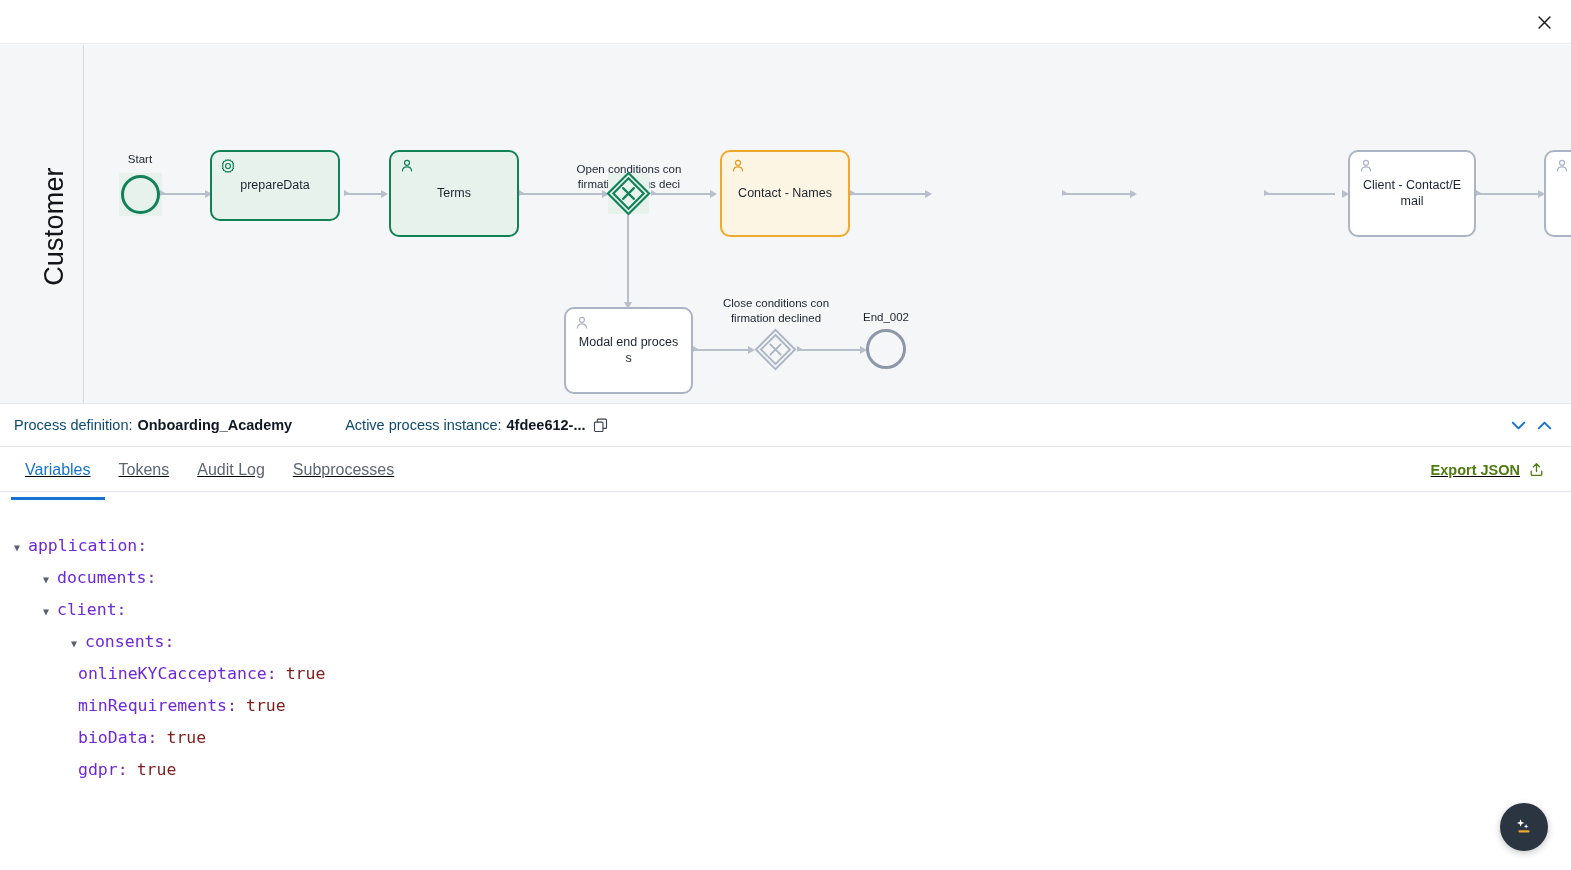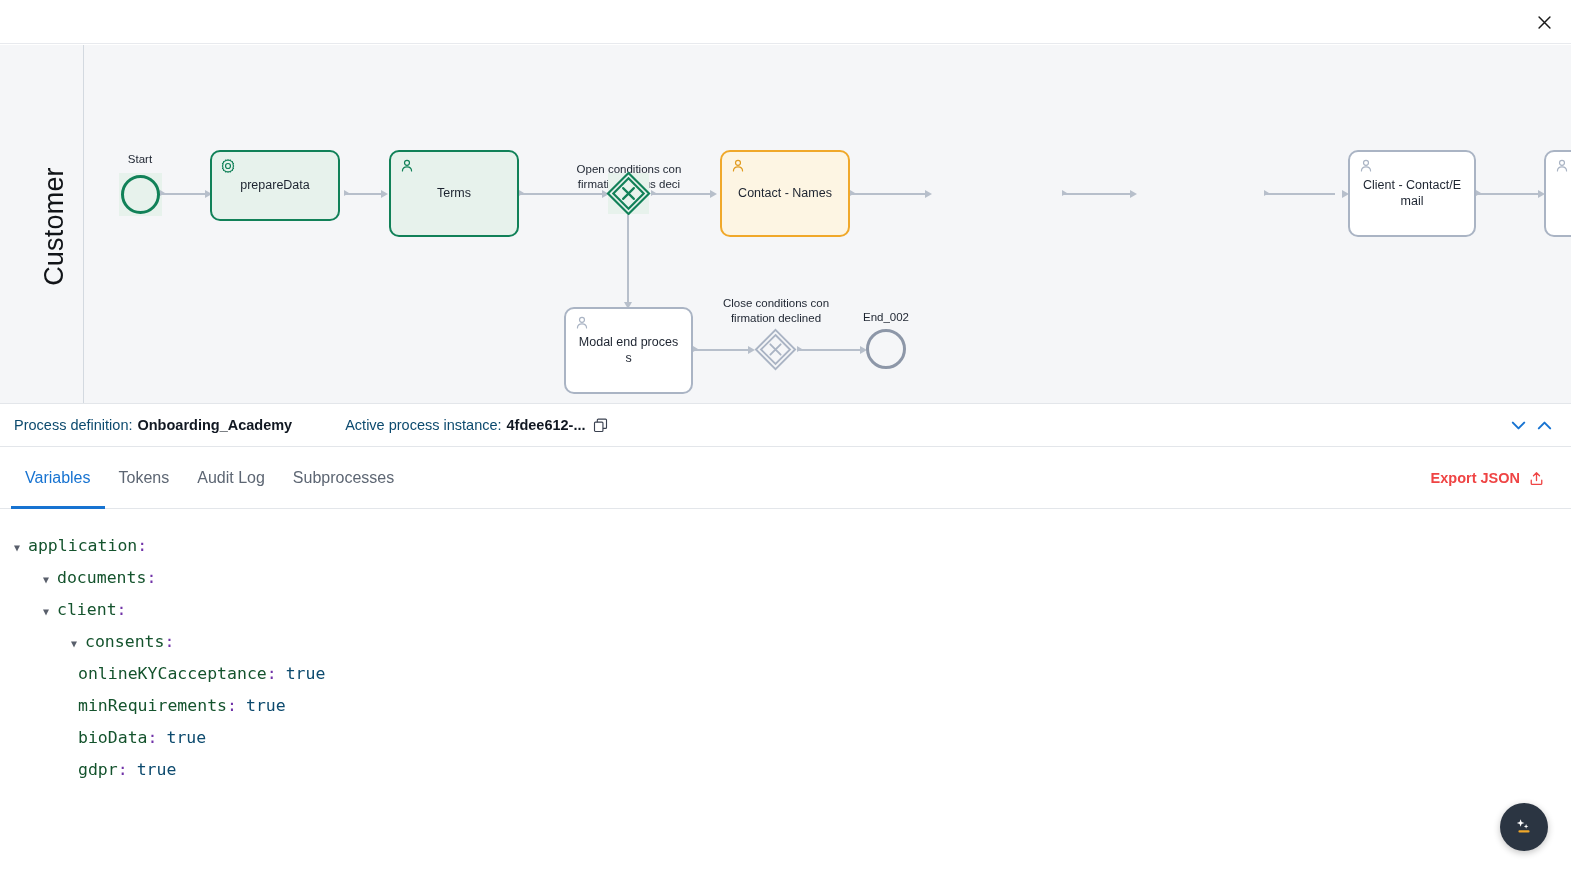--- a/index.html
+++ b/index.html
@@ -167,26 +167,27 @@
   .chev {
     width: 26px; height: 26px; color: #1773d1;
     display:flex; align-items:center; justify-content:center;
     cursor: pointer;
   }
   .chev svg { display:block; }
 
   
   .tabs {
     position: absolute; top: 448px; left: 0;
-    width: 1571px; height: 61px;
+    width: 1571px; height: 44px;
     background: #ffffff;
     border-bottom: 1px solid #e3e6ea;
     display: flex;
     align-items: center;
     padding: 0 11px;
+    text-decoration: underline;
   }
   .tab {
     position: relative;
     height: 61px;
     display: flex; align-items: center;
     padding: 0 14px;
     font-size: 16px;
     color: #5d6673;
     cursor: pointer;
     white-space: nowrap;
@@ -195,21 +196,21 @@
   .tab.active::after {
     content: "";
     position: absolute;
     left: 0; right: 0; bottom: 0;
     height: 3px;
     background: #1773d1;
   }
   .tabs-spacer { flex: 1; }
   .export-btn {
     display: flex; align-items: center;
-    color: #ef4444;
+    color: #4d7c0f;
     font-size: 14.5px;
     font-weight: bold;
     cursor: pointer;
     padding-right: 16px;
   }
   .export-btn .up-icon {
     margin-left: 9px; width: 15px; height: 15px;
   }
   .export-btn .up-icon svg { display:block; }
 
@@ -231,23 +232,23 @@
     white-space: nowrap;
   }
   .caret {
     width: 14px;
     flex: 0 0 14px;
     color: #595f6b;
     font-size: 10px;
     line-height: 32px;
     text-align: left;
   }
-  .jkey { color: #14532d; }
+  .jkey { color: #6d28d9; }
   .jcolon { color: #7133a8; }
-  .jval { color: #0c4a6e; margin-left: 9px; }
+  .jval { color: #7f1d1d; margin-left: 9px; }
   .d0 { padding-left: 14px; }
   .d1 { padding-left: 43px; }
   .d2 { padding-left: 71px; }
   .d3 { padding-left: 78px; }
 
   
   .fab {
     position: absolute;
     right: 23px; bottom: 19px;
     width: 48px; height: 48px;

